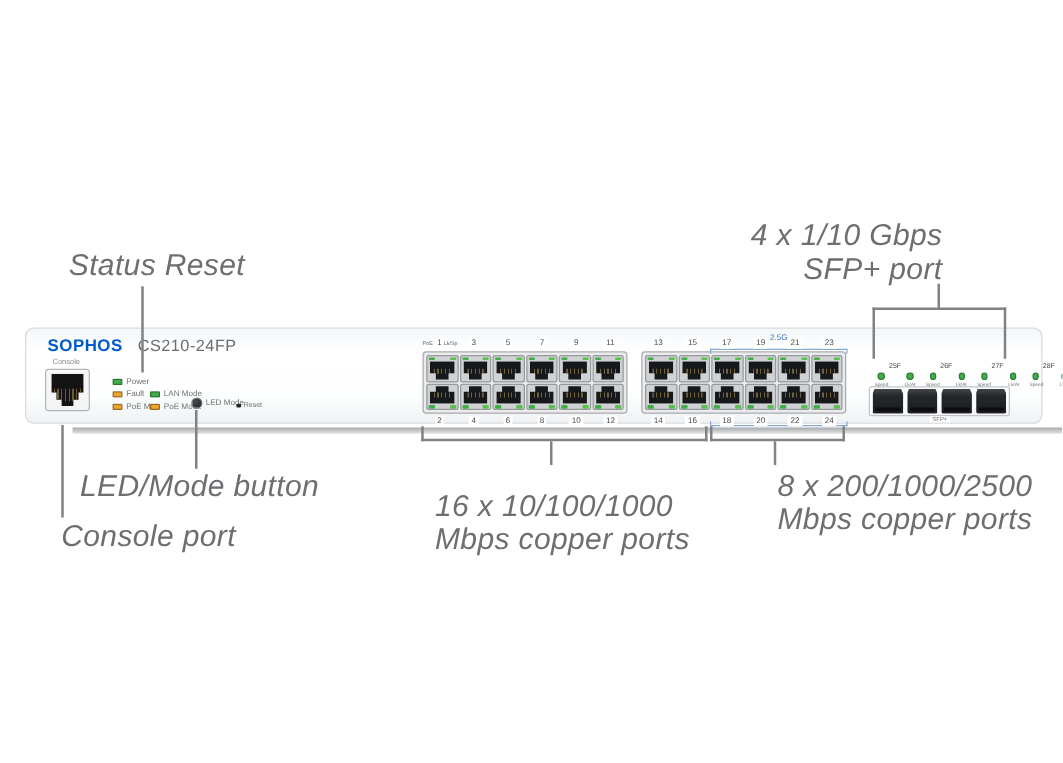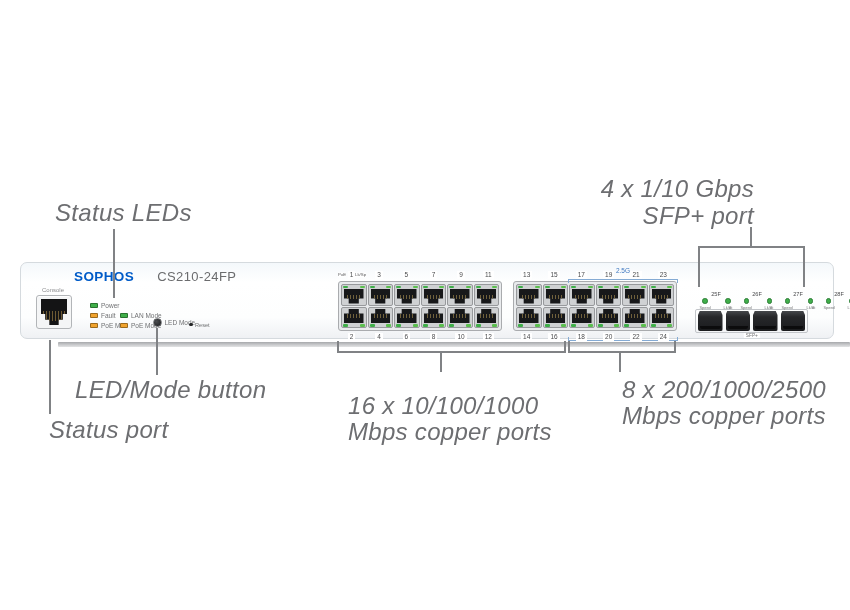--- a/index.html
+++ b/index.html
@@ -12,36 +12,36 @@
     --led-amber:#f0a32e;
   }
   html,body{margin:0;padding:0;background:#fff;}
   .canvas{position:relative;width:850px;height:610px;background:#fff;overflow:hidden;
           font-family:"Liberation Sans","DejaVu Sans",sans-serif;color:var(--label-text);}
 
   
   .co{position:absolute;font-size:24px;letter-spacing:.3px;line-height:26px;color:var(--label-text);font-style:italic;}
   .co-status{left:55px;top:200px;}
   .co-sfp{left:598px;top:175px;width:156px;text-align:right;line-height:27px;}
-  .co-ledmode{left:75px;top:377px;}
+  .co-ledmode{left:64px;top:377px;}
   .co-console{left:49px;top:417px;}
   .co-c16{left:348px;top:377px;margin-top:16px;}
   .co-c8{left:622px;top:377px;}
 
   
   .ln{position:absolute;background:var(--callout-line);z-index:6;}
 
   
   .chassis{position:absolute;left:20px;top:262px;width:812px;height:75px;
     background:linear-gradient(180deg,#f4f8fb 0%,#ffffff 26%,#fdfefe 72%,#eff1f4 100%);
     border:1px solid #d5dade;border-radius:7px;z-index:1;}
   .shadow-bar{position:absolute;left:58px;top:342px;width:792px;height:5px;
     background:linear-gradient(180deg,#a6a8ab 0%,#c9cacc 55%,#e2e3e4 100%);border-radius:1px;z-index:0;}
 
-  .brand-row{position:absolute;left:17px;top:6px;display:flex;align-items:baseline;gap:23px;margin-left:36px;}
+  .brand-row{position:absolute;left:17px;top:6px;display:flex;align-items:baseline;gap:12px;}
   .brand{color:var(--brand-blue);font-weight:700;font-size:13.5px;letter-spacing:.4px;}
   .model{font-size:13px;color:#6b6c6e;letter-spacing:.4px;}
 
   .console-lab{position:absolute;left:14px;top:24px;width:36px;text-align:center;font-size:6px;color:#8a8b8d;}
   .console-port{position:absolute;left:15px;top:32px;width:34px;height:32px;background:#f4f5f6;
     border:1px solid #b2b5b8;border-radius:3px;box-shadow:inset 0 1px 1px #fff;}
   .console-jack{position:absolute;left:4px;top:3px;right:4px;bottom:3px;background:#141415;
     clip-path:polygon(0 0,100% 0,100% 58%,84% 58%,84% 80%,68% 80%,68% 100%,32% 100%,32% 80%,16% 80%,16% 58%,0 58%);}
   .console-jack::after{content:"";position:absolute;left:2px;right:2px;top:48%;height:38%;
     background:repeating-linear-gradient(90deg,#6e5a33 0 1px,transparent 1px 3px);}
@@ -114,27 +114,27 @@
     border-radius:1px 1px 2px 2px;clip-path:polygon(0 20%,7% 0,93% 0,100% 20%,100% 100%,0 100%);position:relative;}
   .cage::after{content:"";position:absolute;left:2px;right:2px;bottom:2px;height:3px;background:#0c0c0d;border-radius:0 0 2px 2px;}
   .sfp-group-label{position:absolute;left:674px;top:66px;width:113px;text-align:center;z-index:3;line-height:7px;}
   .sfp-group-label span{font-size:7px;transform:scale(.68);display:inline-block;background:#fff;padding:0 3px;color:#6f7072;}
 </style>
 </head>
 <body>
 
 <div class="canvas">
 
-  <div class="co co-status">Status LEDs</div>
+  <div class="co co-status">Status Reset</div>
   <div class="co co-sfp">
     <div>4 x 1/10 Gbps</div>
     <div>SFP+ port</div>
   </div>
   <div class="co co-ledmode">LED/Mode button</div>
-  <div class="co co-console">Status port</div>
+  <div class="co co-console">Console port</div>
   <div class="co co-c16">
     <div>16 x 10/100/1000</div>
     <div>Mbps copper ports</div>
   </div>
   <div class="co co-c8">
     <div>8 x 200/1000/2500</div>
     <div>Mbps copper ports</div>
   </div>
 
   <div class="ln" style="left:113px;top:229px;width:2px;height:69px;"></div>

